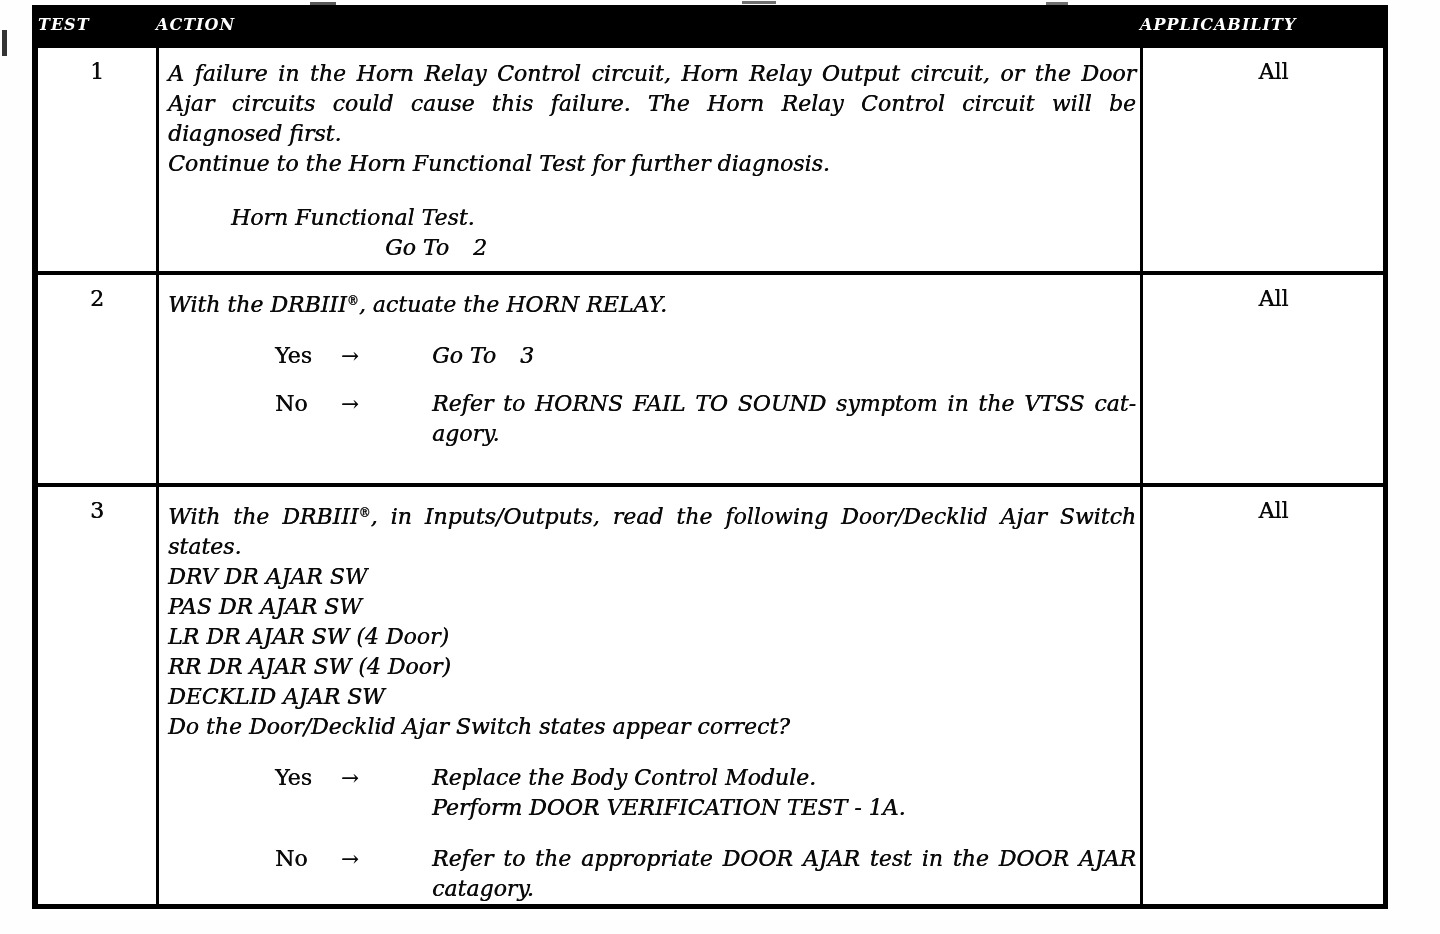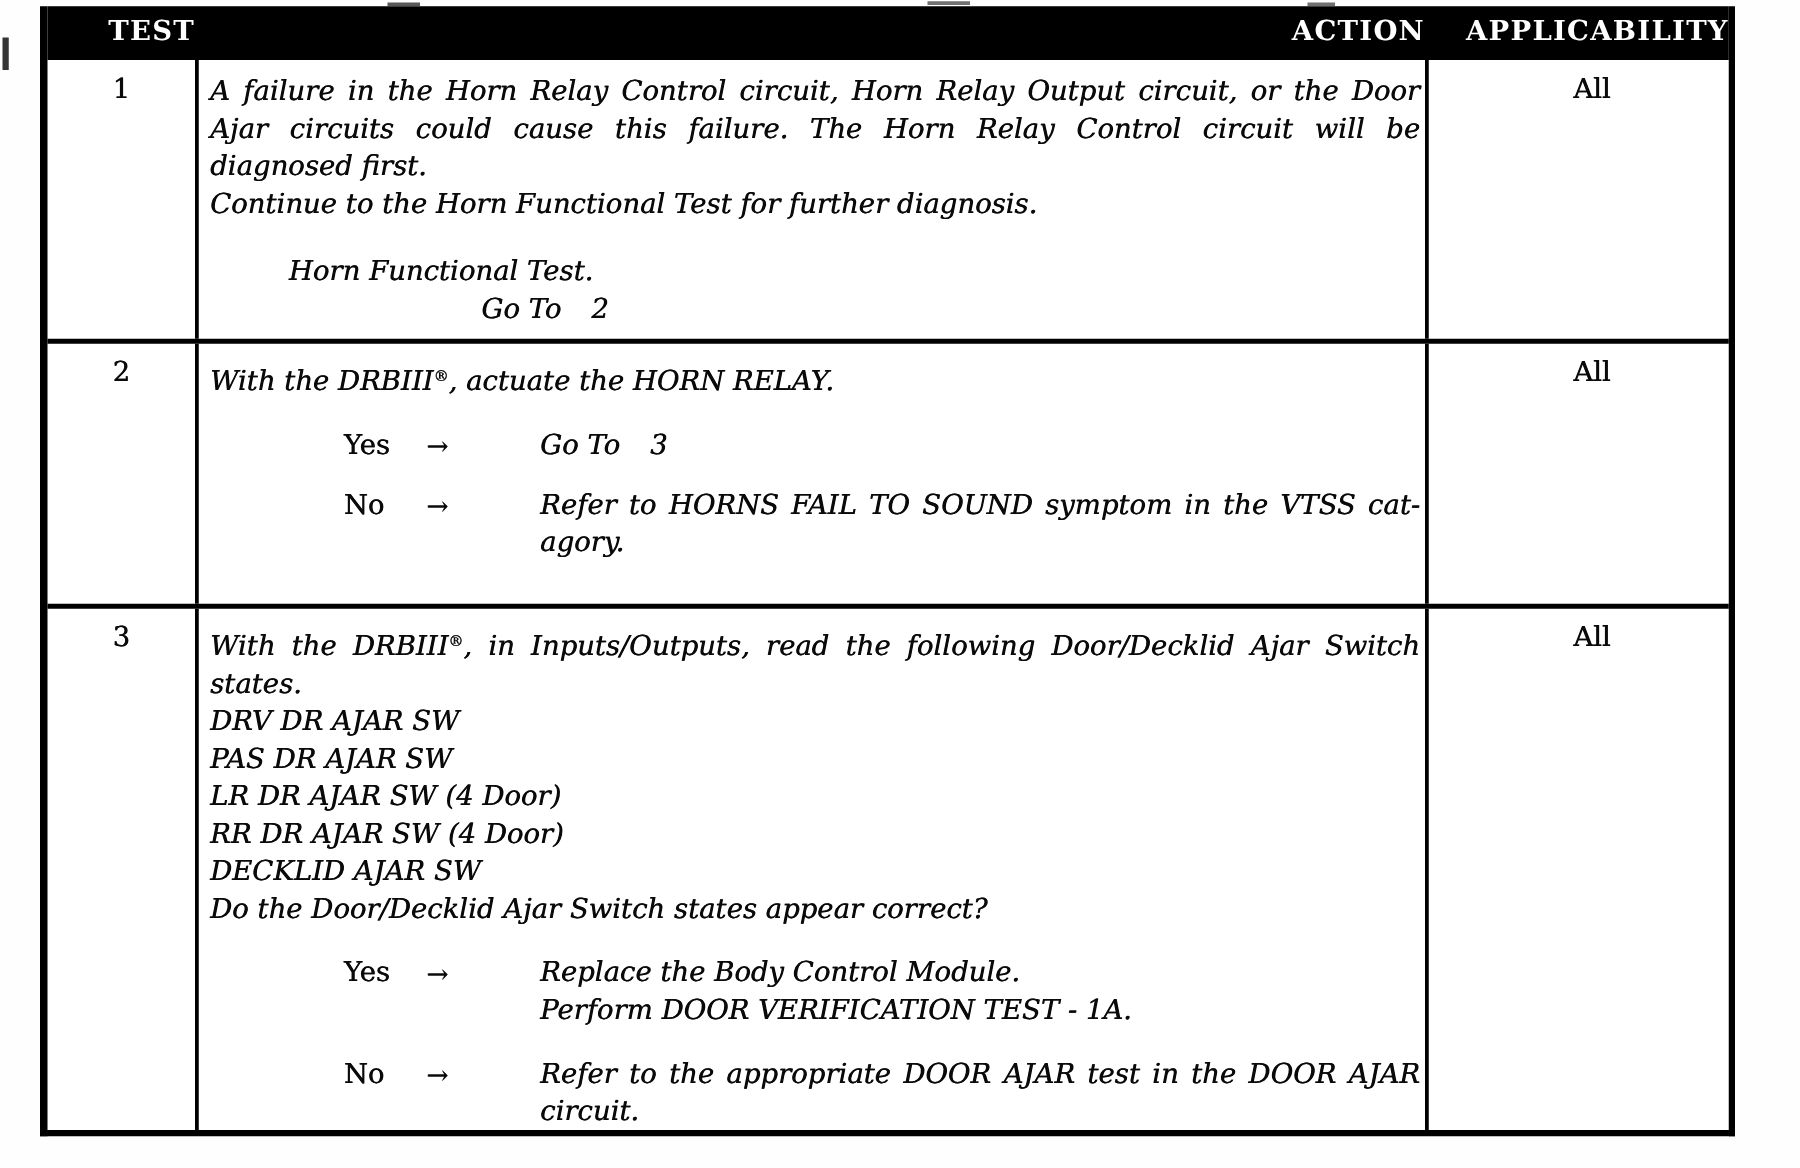--- a/index.html
+++ b/index.html
@@ -27,25 +27,26 @@
 
   .thead {
     display: grid;
     grid-template-columns: 118px 984px 243px;
     height: 39px;
     background: #000;
     color: #fff;
     align-items: center;
   }
   .th {
-    text-align: right;
+    text-align: left;
     font-weight: bold;
-    font-size: 22px;
+    font-size: 16px;
     letter-spacing: 1px;
     text-shadow: none;
+    font-style: italic;
   }
 
   .trow {
     display: grid;
     grid-template-columns: 118px 984px 243px;
     border-top: 4px solid #000;
   }
   .row-1 { height: 227px; }
   .row-2 { height: 212px; }
   .row-3 { height: 421px; }
@@ -162,21 +163,21 @@
             <div class="line">Replace the Body Control Module.</div>
             <div class="line">Perform DOOR VERIFICATION TEST - 1A.</div>
           </div>
         </div>
 
         <div class="answer mt-21">
           <div class="ans-label">No</div>
           <div class="ans-arrow">→</div>
           <div class="ans-result">
             <div class="line stretch">Refer to the appropriate DOOR AJAR test in the DOOR AJAR</div>
-            <div class="line">circuit.</div>
+            <div class="line">catagory.</div>
           </div>
         </div>
       </div>
       <div class="td td-app">All</div>
     </div>
 
   </div>
 </div>
 
 </body></html>

